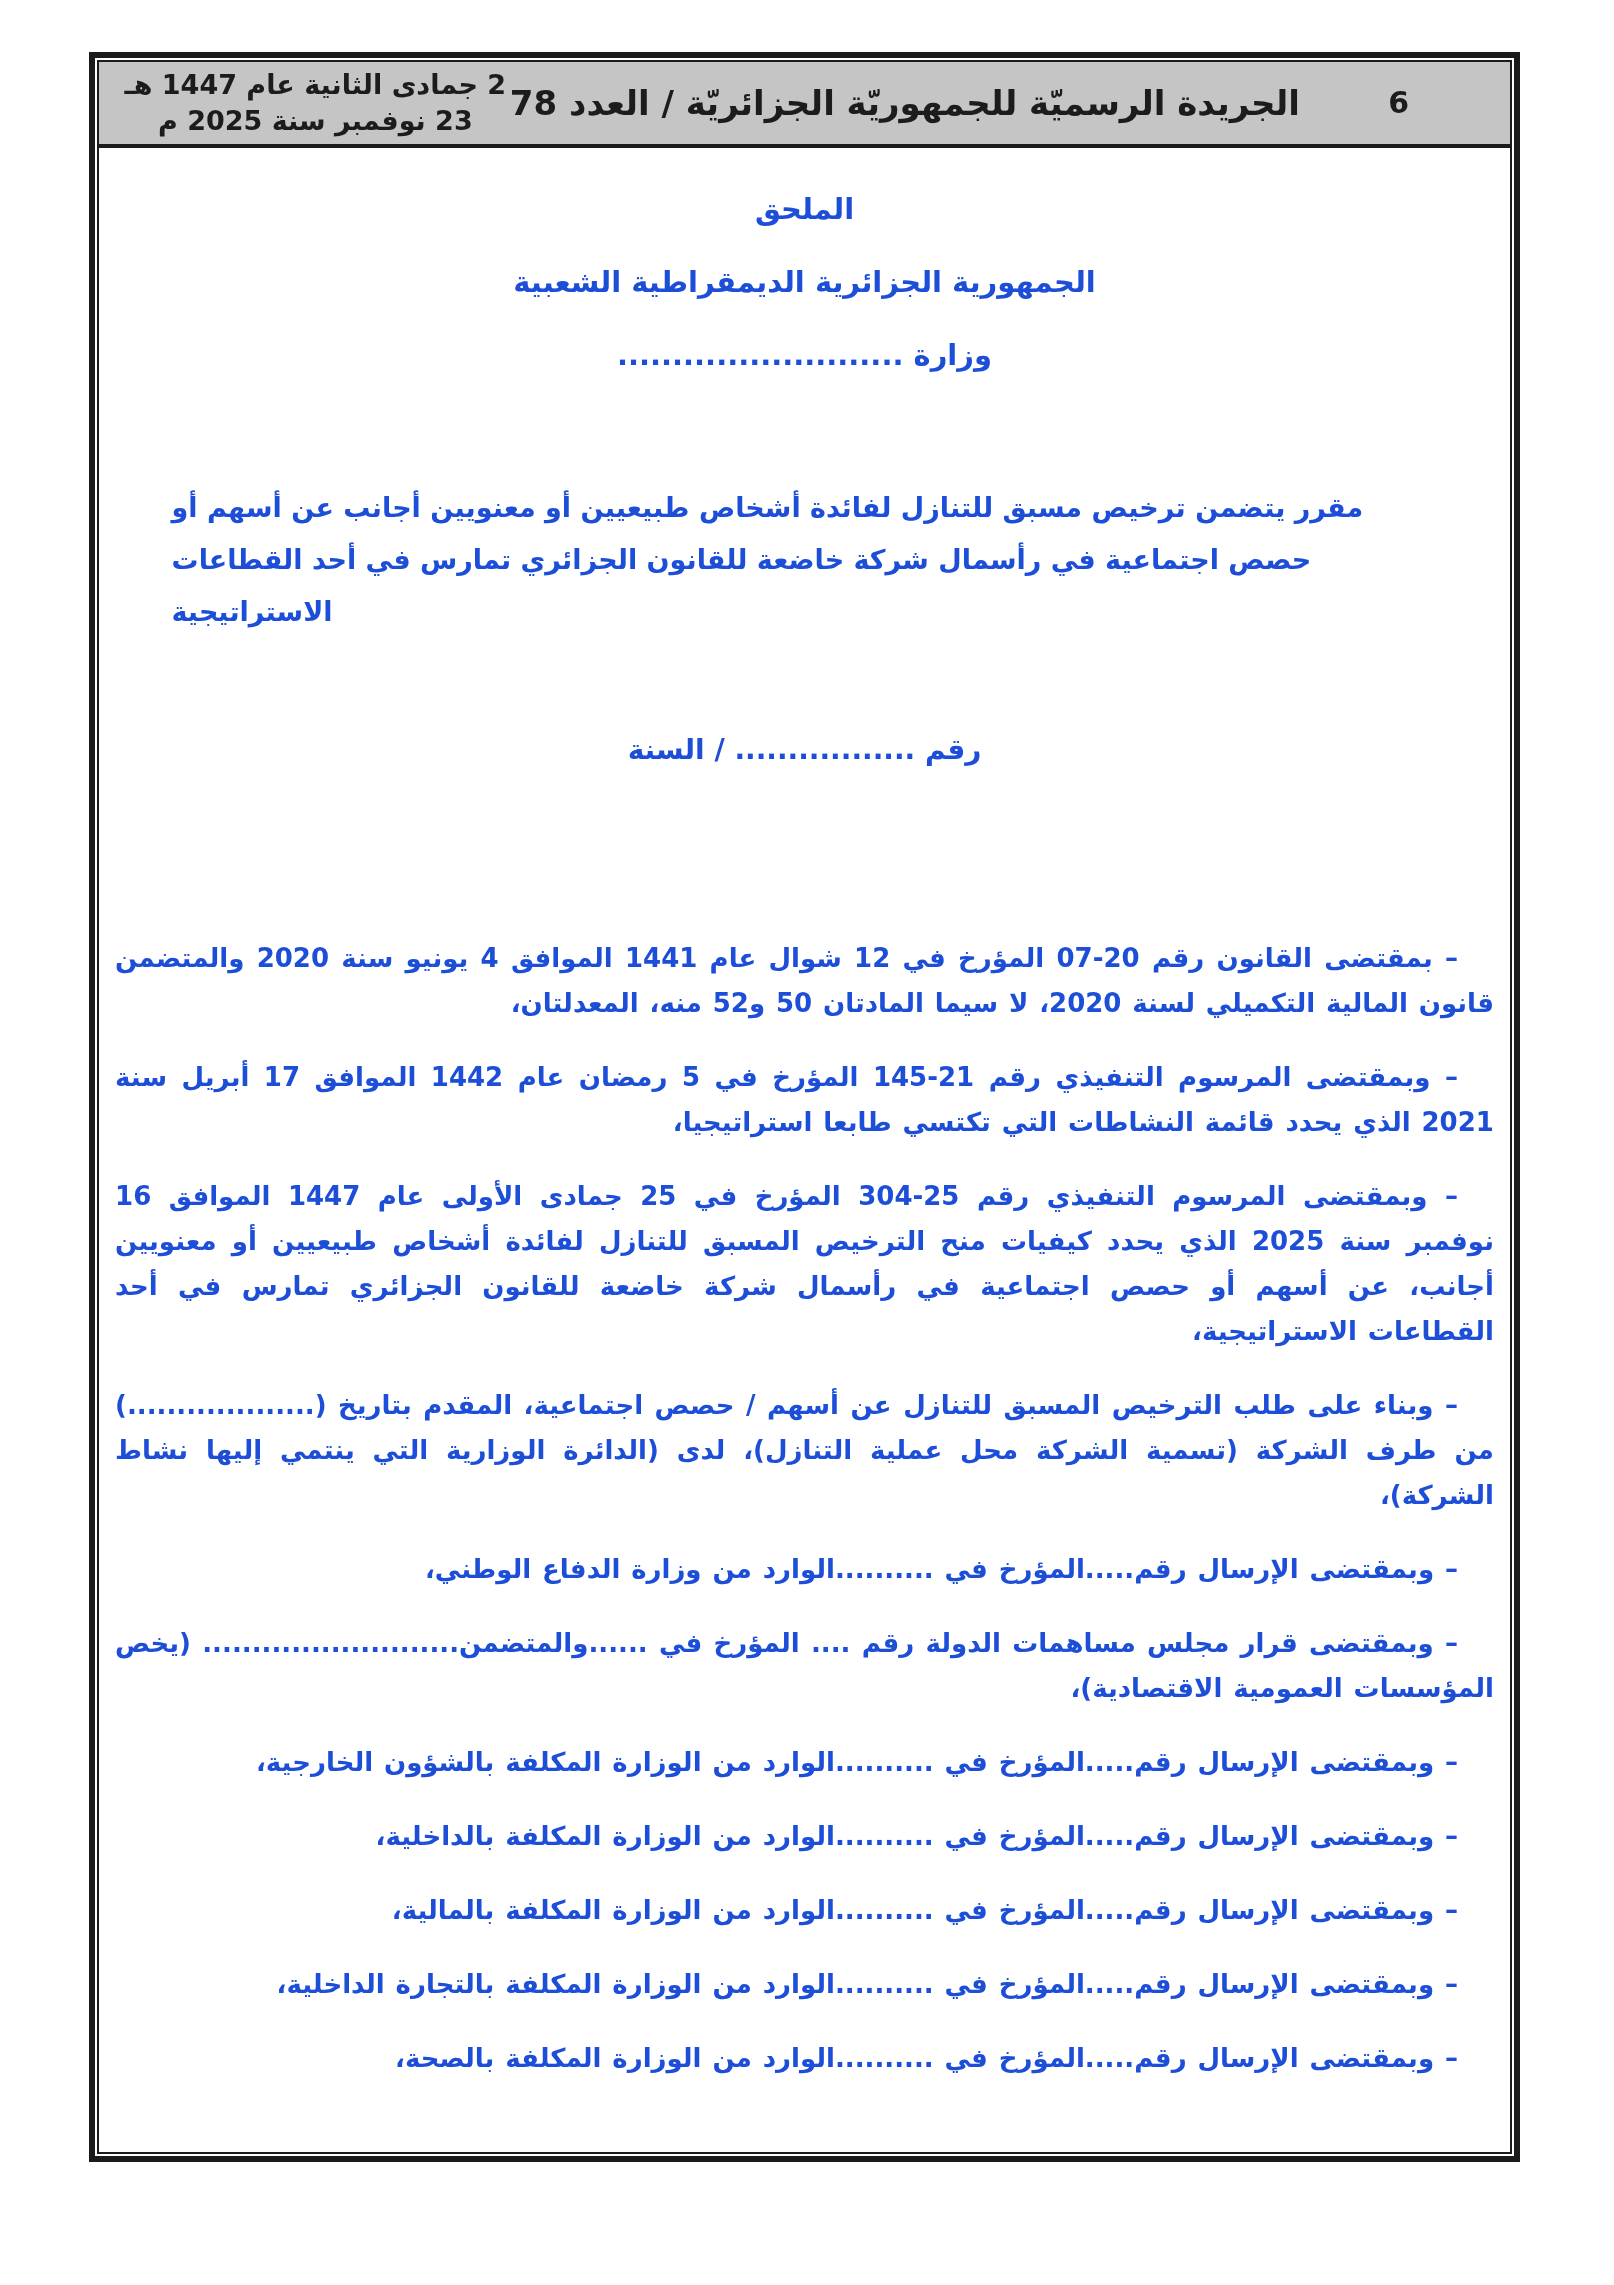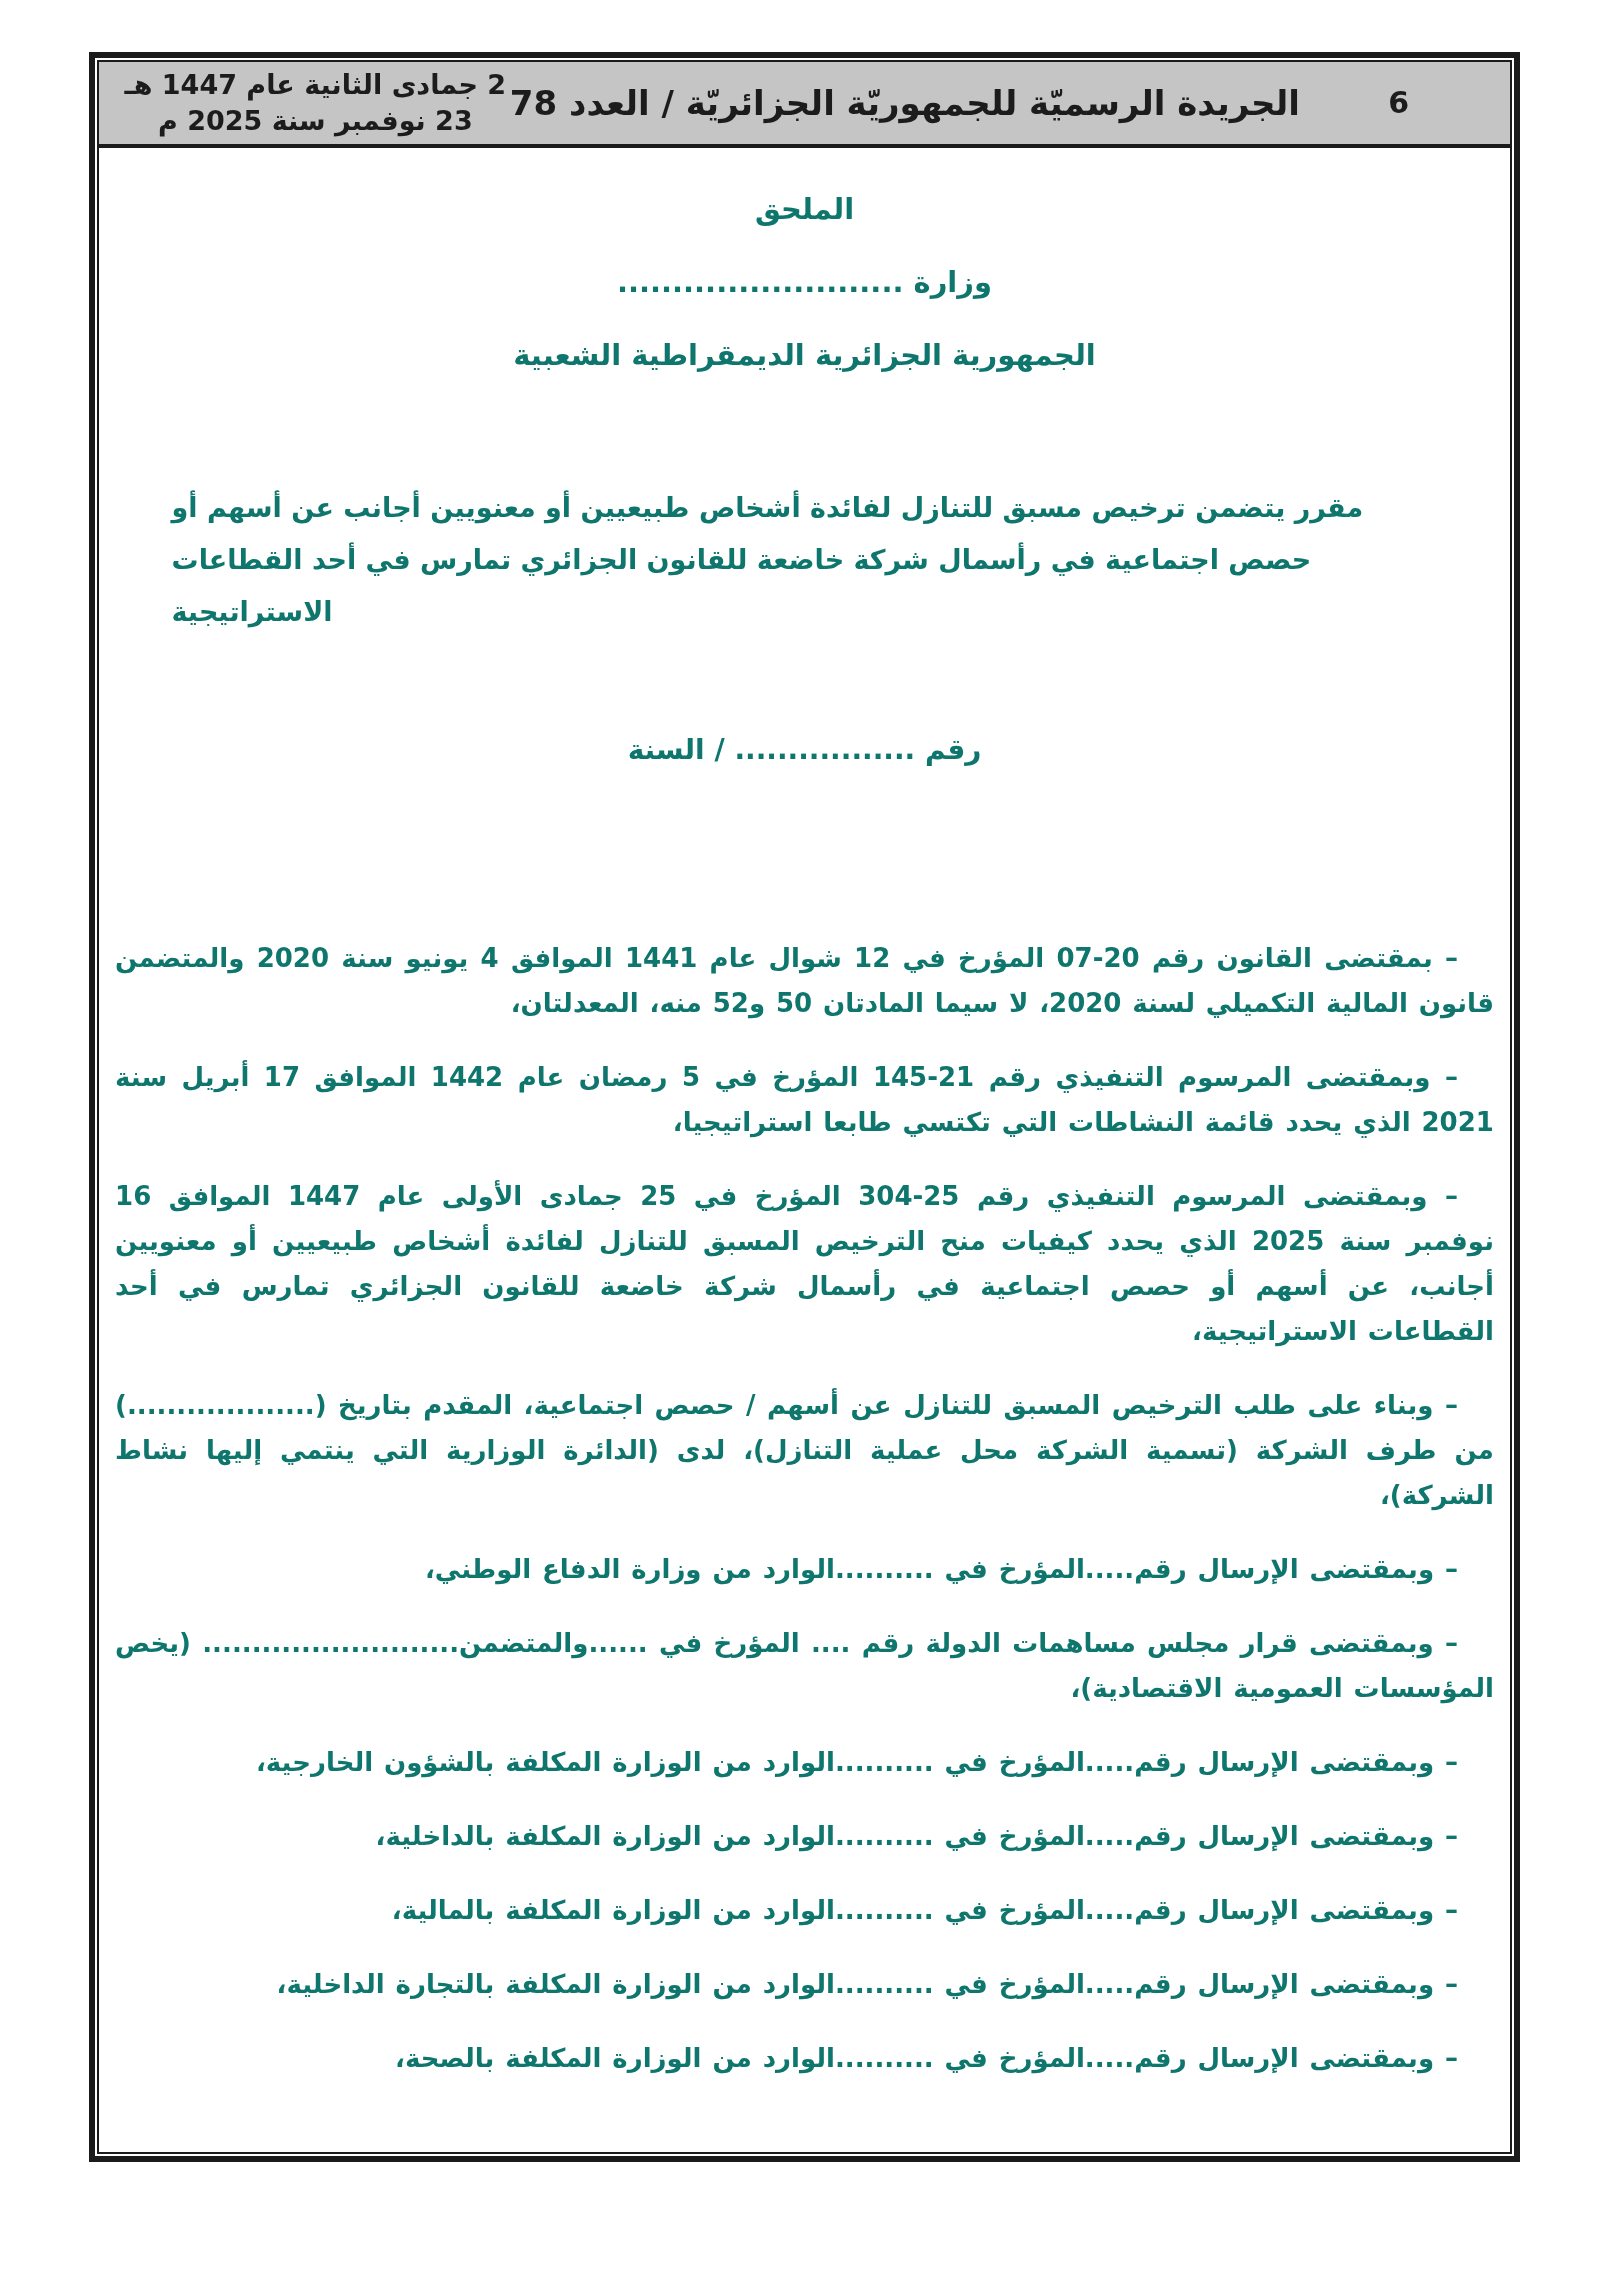--- a/index.html
+++ b/index.html
@@ -55,21 +55,21 @@
     width:389px;
     text-align:center;
     font-size:27px;font-weight:bold;
     line-height:36px;
     white-space:nowrap;
   }
   
   .content{
     flex:1;
     padding:0 16.3px;
-    color:#0f766e;
+    color:#1d4ed8;
     overflow:hidden;
   }
   .center-line{
     text-align:center;
     font-size:29px;
     font-weight:bold;
     line-height:43px;
     margin:0;
   }
   .annex{margin-top:40px;}
@@ -112,22 +112,22 @@
         <div class="page-num">6</div>
         <div class="band-title">الجريدة الرسميّة للجمهوريّة الجزائريّة / العدد 78</div>
         <div class="band-dates">
           <div>2 جمادى الثانية عام 1447 هـ</div>
           <div>23 نوفمبر سنة 2025 م</div>
         </div>
       </div>
 
       <div class="content">
         <p class="center-line annex">الملحق</p>
+        <p class="center-line republic">الجمهورية الجزائرية الديمقراطية الشعبية</p>
         <p class="center-line ministry">وزارة ..........................</p>
-        <p class="center-line republic">الجمهورية الجزائرية الديمقراطية الشعبية</p>
         <p class="doc-title">مقرر يتضمن ترخيص مسبق للتنازل لفائدة أشخاص طبيعيين أو معنويين أجانب عن أسهم أو حصص اجتماعية في رأسمال شركة خاضعة للقانون الجزائري تمارس في أحد القطاعات الاستراتيجية</p>
         <p class="number-line">رقم ................. / السنة</p>
 
         <div class="paragraphs">
             <p class="body-par">– بمقتضى القانون رقم 20-07 المؤرخ في 12 شوال عام 1441 الموافق 4 يونيو سنة 2020 والمتضمن قانون المالية التكميلي لسنة 2020، لا سيما المادتان 50 و52 منه، المعدلتان،</p>
             <p class="body-par">– وبمقتضى المرسوم التنفيذي رقم 21-145 المؤرخ في 5 رمضان عام 1442 الموافق 17 أبريل سنة 2021 الذي يحدد قائمة النشاطات التي تكتسي طابعا استراتيجيا،</p>
             <p class="body-par">– وبمقتضى المرسوم التنفيذي رقم 25-304 المؤرخ في 25 جمادى الأولى عام 1447 الموافق 16 نوفمبر سنة 2025 الذي يحدد كيفيات منح الترخيص المسبق للتنازل لفائدة أشخاص طبيعيين أو معنويين أجانب، عن أسهم أو حصص اجتماعية في رأسمال شركة خاضعة للقانون الجزائري تمارس في أحد القطاعات الاستراتيجية،</p>
             <p class="body-par">– وبناء على طلب الترخيص المسبق للتنازل عن أسهم / حصص اجتماعية، المقدم بتاريخ (...................) من طرف الشركة (تسمية الشركة محل عملية التنازل)، لدى (الدائرة الوزارية التي ينتمي إليها نشاط الشركة)،</p>
             <p class="body-par">– وبمقتضى الإرسال رقم.....المؤرخ في ..........الوارد من وزارة الدفاع الوطني،</p>
             <p class="body-par">– وبمقتضى قرار مجلس مساهمات الدولة رقم .... المؤرخ في ......والمتضمن.......................... (يخص المؤسسات العمومية الاقتصادية)،</p>

